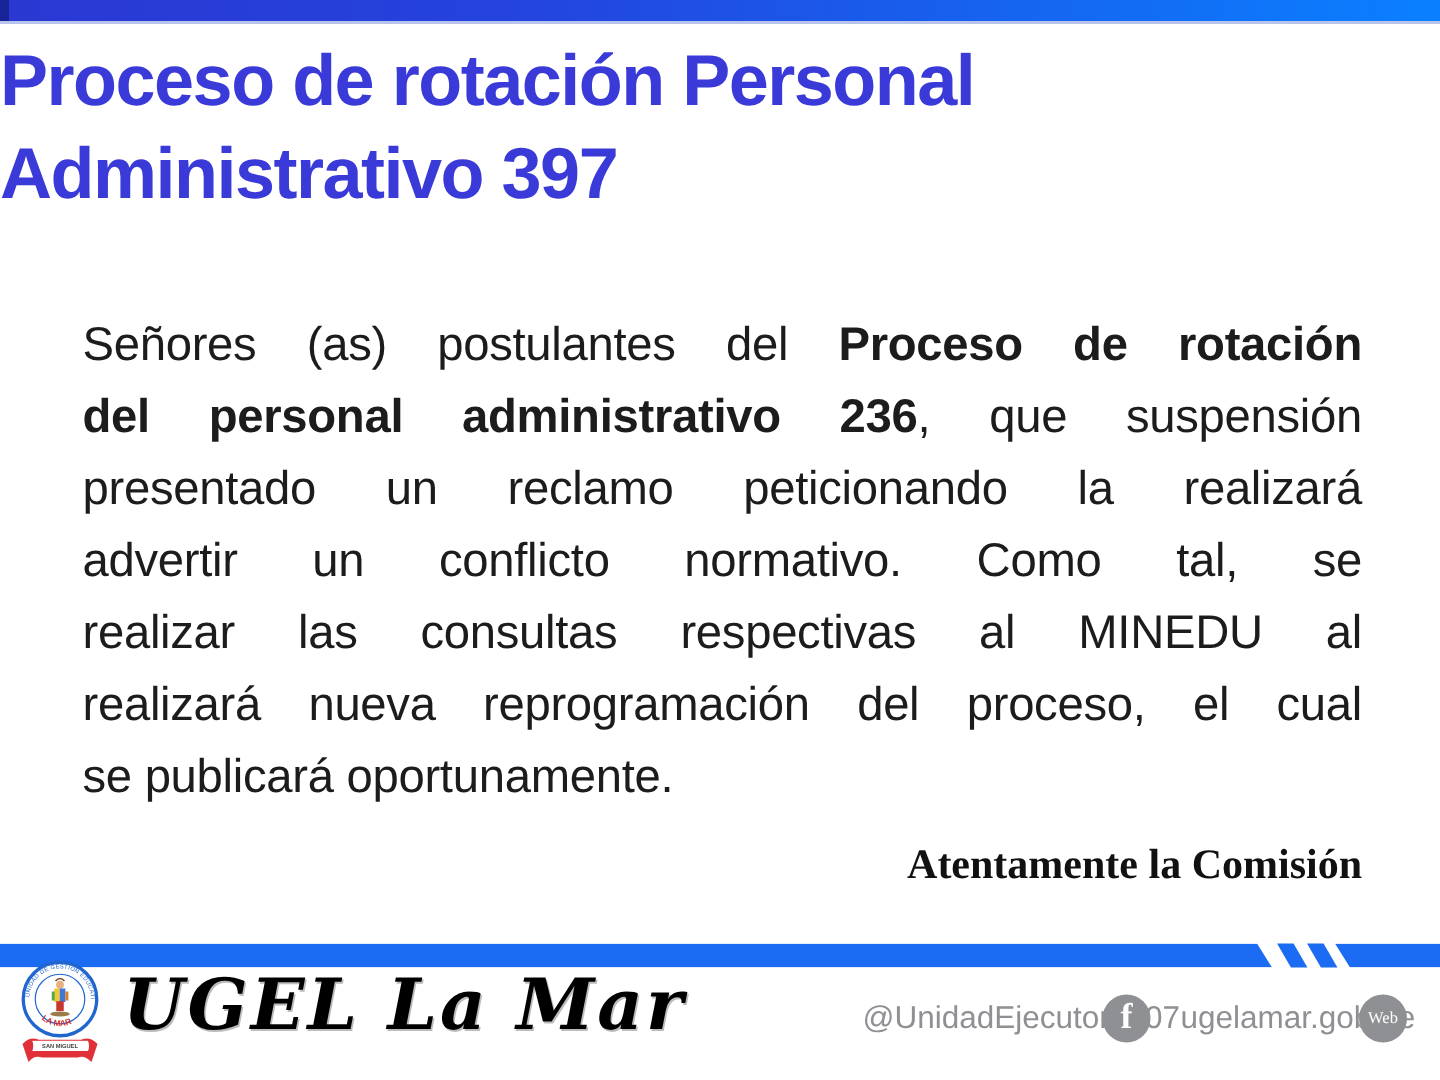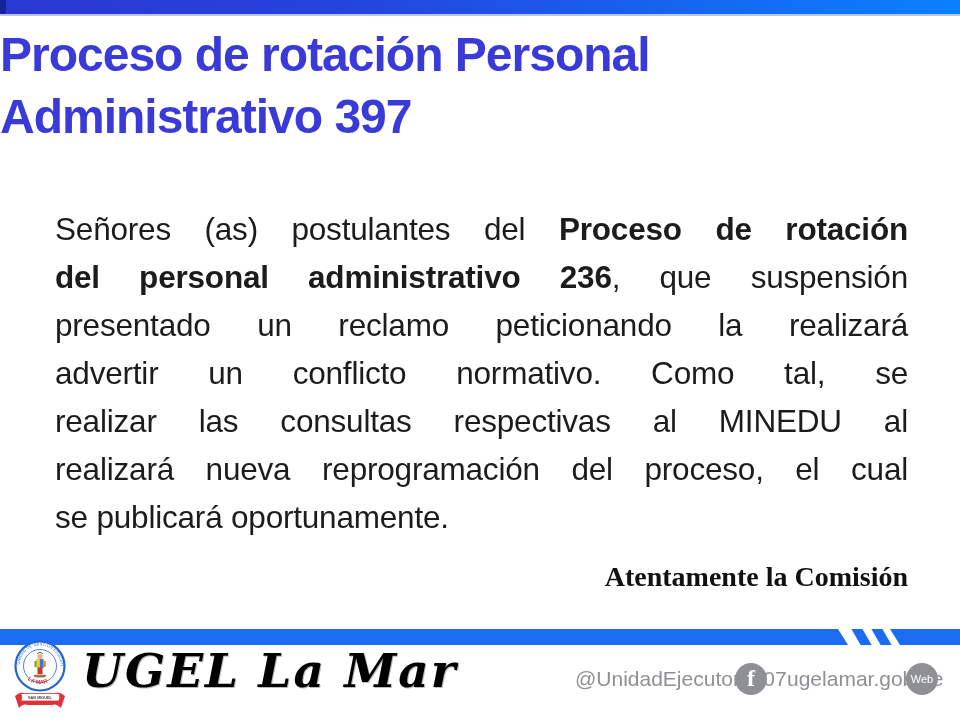--- a/index.html
+++ b/index.html
@@ -51,21 +51,21 @@
     font-size:47px; color:#000000; letter-spacing:2px;
     text-shadow:1px 1px 0 #bcbcbc;
   }
   .social-text{
     position:absolute; top:667px; color:#8f9094; font-size:21px; line-height:24px;
   }
   .fb-handle{ left:575px; }
   .site-url{ left:787px; }
   .icon-circle{
     position:absolute; top:663px; width:32px; height:32px; border-radius:50%;
-    background:#8f9094; color:#fff; display:flex; align-items:center; justify-content:center;
+    background:#8f9094; color:#fff; display:flex; align-items:center; justify-content:center;font-family:Liberation Serif, serif;
   }
   .fb-circle{ left:735px; font-family:"Liberation Serif", serif; font-weight:bold; font-size:24px; padding-bottom:2px; box-sizing:border-box;}
   .web-circle{ left:906px; font-size:11px; }
 </style>
 </head>
 <body>
 
 <div class="slide">
 
   <div class="top-bar">

